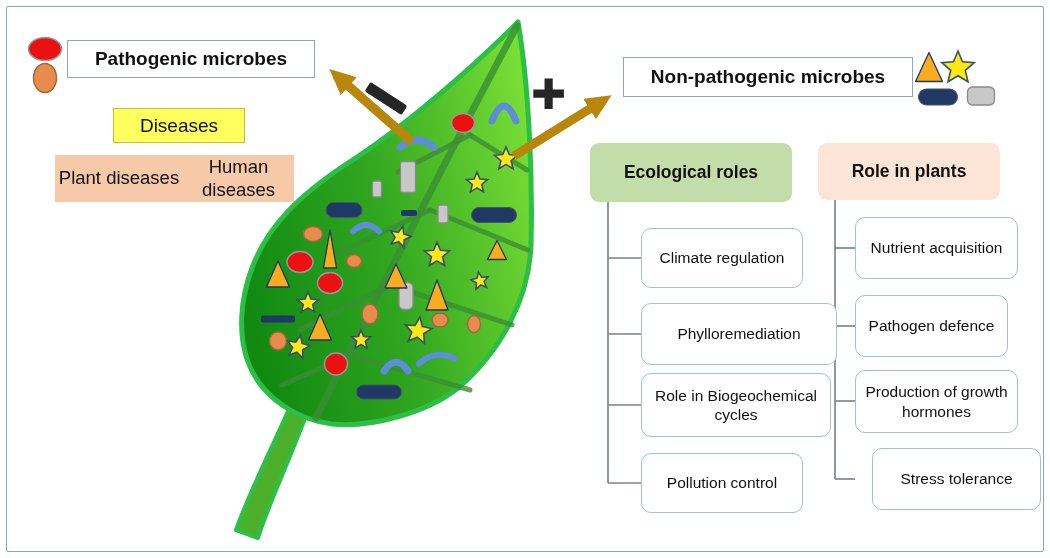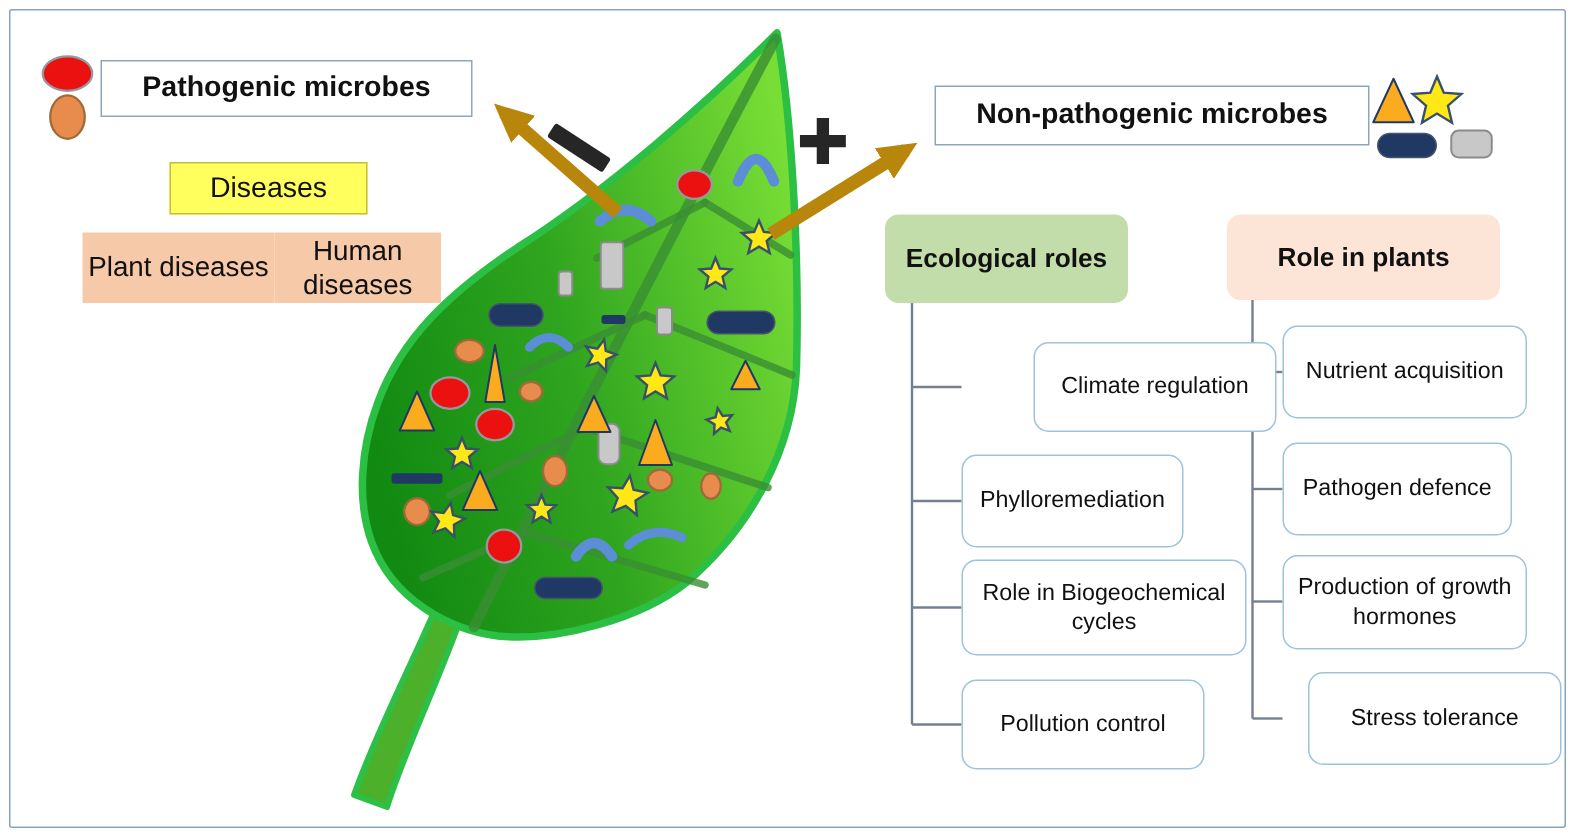--- a/index.html
+++ b/index.html
@@ -136,26 +136,26 @@
   <div class="abs title-box" style="left:67px;top:40px;width:248px;height:38px;">Pathogenic microbes</div>
 
   <div class="abs diseases-box" style="left:113px;top:108px;width:132px;height:35px;">Diseases</div>
 
   <div class="abs disease-type" style="left:55px;top:155px;width:128px;height:47px;">Plant diseases</div>
 
   <div class="abs disease-type" style="left:183px;top:155px;width:111px;height:47px;">Human diseases</div>
 
   <div class="abs title-box" style="left:623px;top:57px;width:290px;height:40px;text-align:center;">Non-pathogenic microbes</div>
 
-  <div class="abs tree-header eco-header" style="left:590px;top:143px;width:162px;height:59px;">Ecological roles</div>
+  <div class="abs tree-header eco-header" style="left:590px;top:143px;width:202px;height:59px;">Ecological roles</div>
 
   <div class="abs tree-header plants-header" style="left:818px;top:143px;width:182px;height:57px;">Role in plants</div>
 
-  <div class="abs flow-item" style="left:641px;top:228px;width:162px;height:60px;margin-left:48px;">Climate regulation</div>
-  <div class="abs flow-item" style="left:641px;top:303px;width:148px;height:62px;">Phylloremediation</div>
+  <div class="abs flow-item" style="left:641px;top:228px;width:162px;height:60px;">Climate regulation</div>
+  <div class="abs flow-item" style="left:641px;top:303px;width:196px;height:62px;">Phylloremediation</div>
   <div class="abs flow-item" style="left:641px;top:373px;width:190px;height:64px;">Role in Biogeochemical cycles</div>
   <div class="abs flow-item" style="left:641px;top:453px;width:162px;height:60px;">Pollution control</div>
 
   <div class="abs flow-item" style="left:855px;top:217px;width:163px;height:62px;">Nutrient acquisition</div>
   <div class="abs flow-item" style="left:855px;top:295px;width:153px;height:62px;">Pathogen defence</div>
   <div class="abs flow-item" style="left:855px;top:370px;width:163px;height:63px;">Production of growth hormones</div>
   <div class="abs flow-item" style="left:872px;top:448px;width:169px;height:62px;">Stress tolerance</div>
 
   <div class="frame"></div>
 </div>

